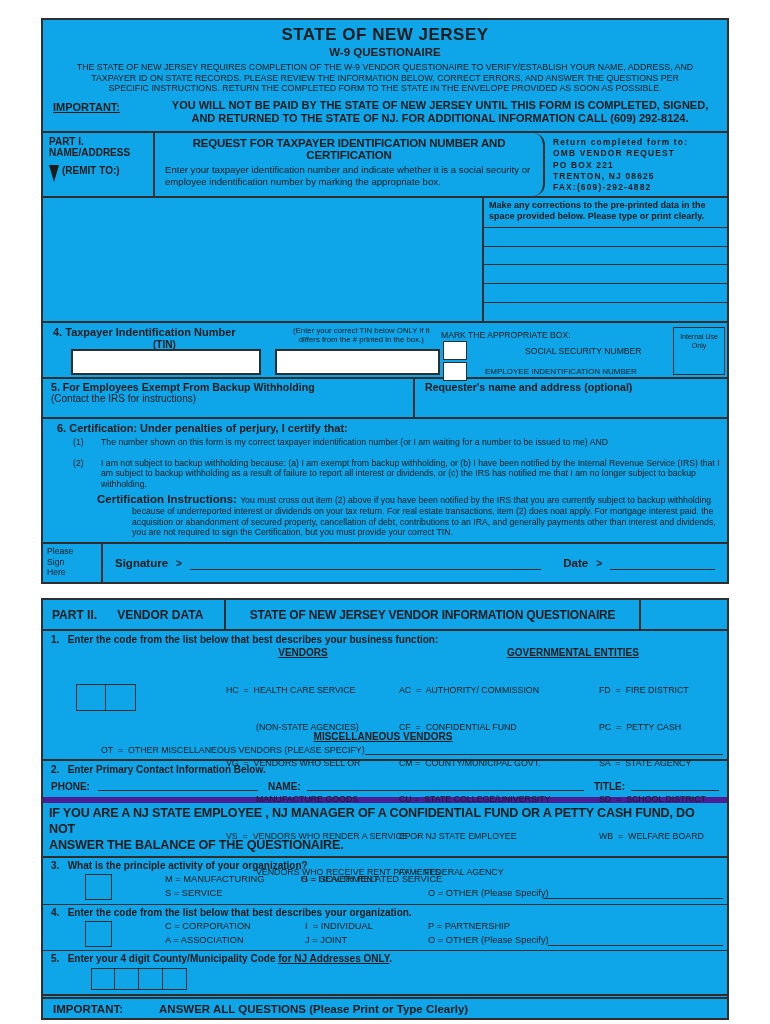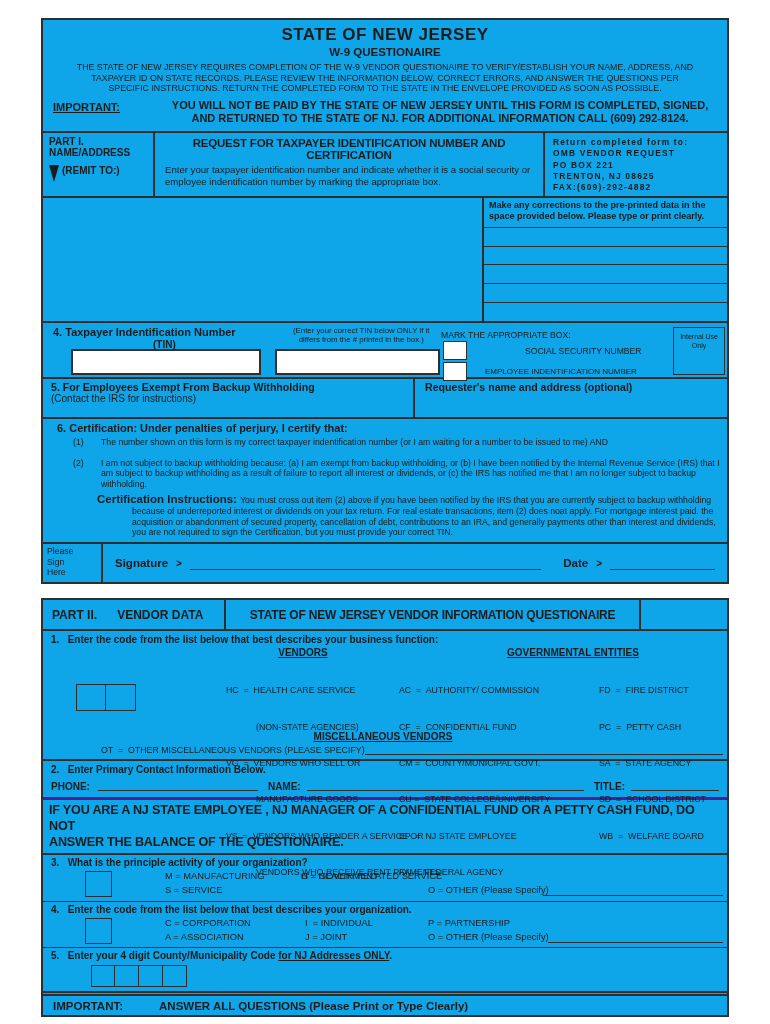--- a/index.html
+++ b/index.html
@@ -17,21 +17,21 @@
   .t1-imp { position:relative; margin-top:5px; min-height:28px; }
   .t1-imp-label { position:absolute; left:4px; top:2px; font-weight:bold; font-size:11px; text-decoration:underline; }
   .t1-imp-lines { margin-left:110px; text-align:center; font-weight:bold; font-size:11px; line-height:13.5px; }
 
   .row { border-top:2px solid #2e2e2e; display:flex; }
   .r2-c1 { width:112px; border-right:2px solid #2e2e2e; padding:3px 4px 3px 6px; }
   .r2-c1 .pl { font-weight:bold; font-size:10px; line-height:11.5px; }
   .remit { display:flex; align-items:flex-start; margin-top:6px; }
   .tri { width:0; height:0; border-top:17px solid #1b1b1b; border-left:5.5px solid transparent; border-right:5.5px solid transparent; margin-right:3px; }
   .remit span { font-weight:bold; font-size:10px; }
-  .r2-c2 { flex:1; border-right:2px solid #2e2e2e; padding:4px 10px 4px 10px; }
+  .r2-c2 { flex:1; border-right:2px solid #2e2e2e; padding:4px 10px 4px 10px;border-radius:12px; }
   .r2-c2 .rt { text-align:center; font-weight:bold; font-size:11.5px; letter-spacing:-.2px; }
   .r2-c2 .rd { margin-top:3px; font-size:9.6px; line-height:12.6px; }
   .r2-c3 { width:182px; padding:4px 4px 2px 8px; }
   .r2-c3 div { font-weight:bold; font-size:8.4px; letter-spacing:1.2px; line-height:11.4px; }
 
   .r3 { height:125px; }
   .r3-left { flex:1; border-right:2px solid #2e2e2e; }
   .r3-right { width:243px; display:flex; flex-direction:column; }
   .corr-note { padding:2px 5px; font-weight:bold; font-size:9px; line-height:11px; height:29px; }
   .corr-row { flex:1; border-top:1.5px solid #2e2e2e; }
@@ -100,21 +100,21 @@
   .otrow { position:absolute; left:58px; right:4px; top:113px; display:flex; align-items:flex-end; font-size:8.8px; }
   .otrow .wline { flex:1; height:11px; }
 
   .q2 { border-top:2px solid #2e2e2e; padding:3px 8px 5px 8px; }
   .contact { display:flex; align-items:flex-end; margin-top:3px; }
   .contact .lb { font-weight:bold; font-size:10px; }
   .phline { width:160px; margin:0 10px 1px 8px; }
   .nmline { flex:1; margin:0 10px 1px 6px; }
   .ttline { width:88px; margin:0 0 1px 6px; }
 
-  .warn { border-top:3px solid #4c1d95; border-bottom:2px solid #2e2e2e; padding:2px 6px 3px 6px; font-weight:bold; font-size:12.6px; line-height:16px; letter-spacing:-.2px; }
+  .warn { border-top:6px solid #4c1d95; border-bottom:2px solid #2e2e2e; padding:2px 6px 3px 6px; font-weight:bold; font-size:12.6px; line-height:16px; letter-spacing:-.2px; }
 
   .q34 { position:relative; height:46px; }
   .q34 .qt { position:absolute; left:8px; top:2px; }
   .q4sec { border-top:1.5px solid #2e2e2e; }
   .codebox { position:absolute; left:42px; top:16px; width:27px; height:26px; border:1.5px solid #2e2e2e; }
   .opt { position:absolute; font-size:9.3px; }
   .specline { position:absolute; border-bottom:1px solid #2e2e2e; }
 
   .q5 { border-top:1.5px solid #2e2e2e; height:44px; padding:2px 0 0 8px; }
   .q5 .qt .ul { text-decoration:underline; }

